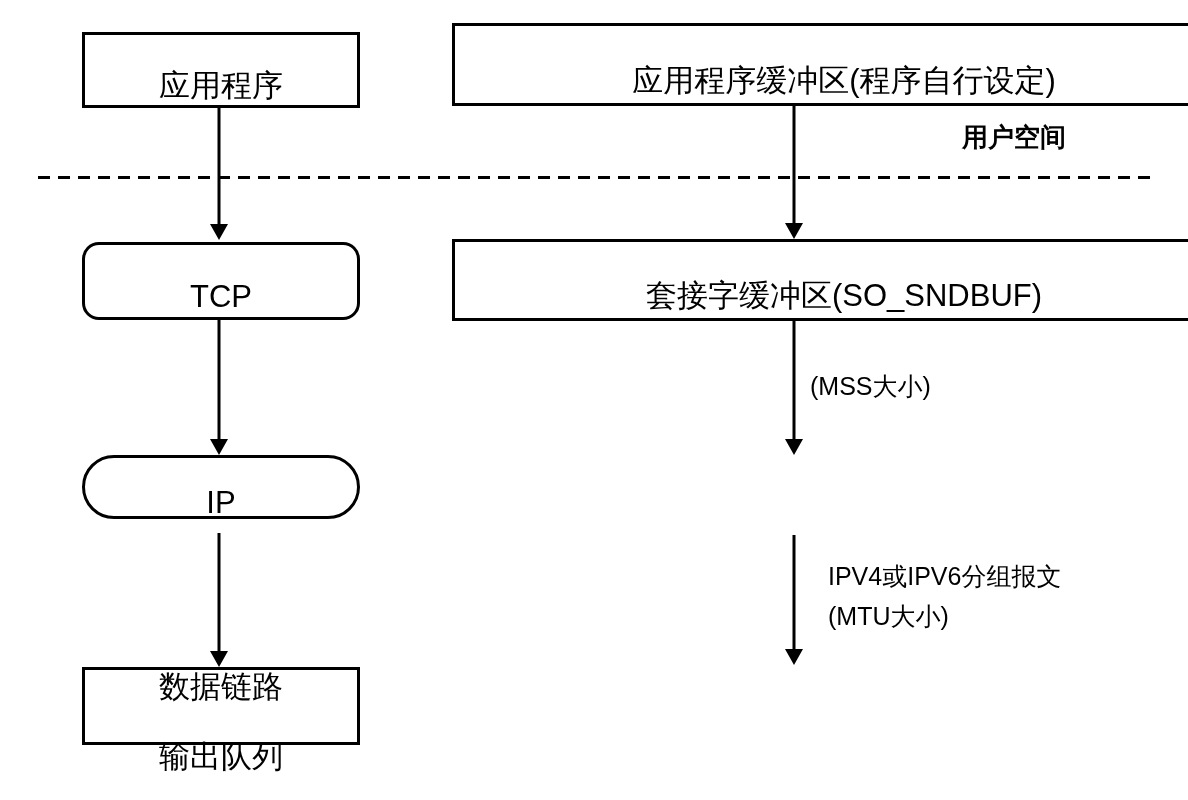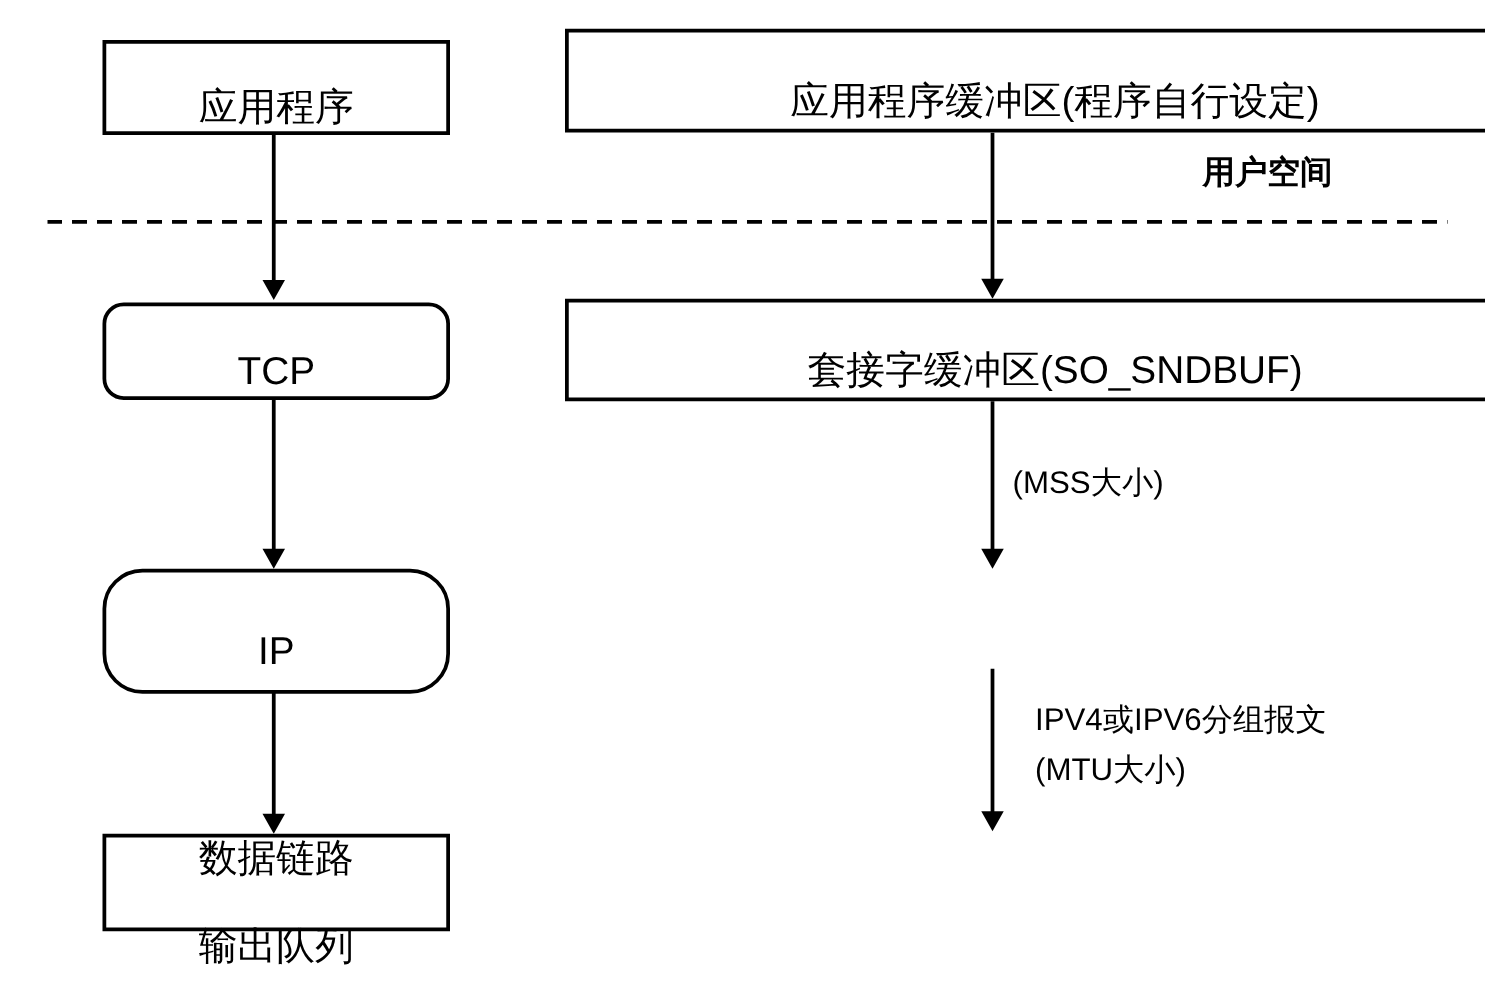--- a/index.html
+++ b/index.html
@@ -30,21 +30,21 @@
     line-height: 38px;
     color: #000000;
     z-index: 2;
   }
   .left-box  { left: 82px;  width: 278px; }
   .right-box { left: 452px; width: 784px; }
   #box-app            { top: 32px;  height: 76px; }
   #box-app-buffer     { top: 23px;  height: 83px; }
   #box-tcp            { top: 242px; height: 78px; border-radius: 17px; }
   #box-socket-buffer  { top: 239px; height: 82px; }
-  #box-ip             { top: 455px; height: 100px; border-radius: 32px; }
+  #box-ip             { top: 455px; height: 64px; border-radius: 32px; }
   #box-datalink       { top: 667px; height: 78px; text-align: right; }
 
   .varrow {
     position: absolute;
     width: 18px;
     z-index: 1;
   }
   .varrow .shaft {
     position: absolute;
     left: 50%;

